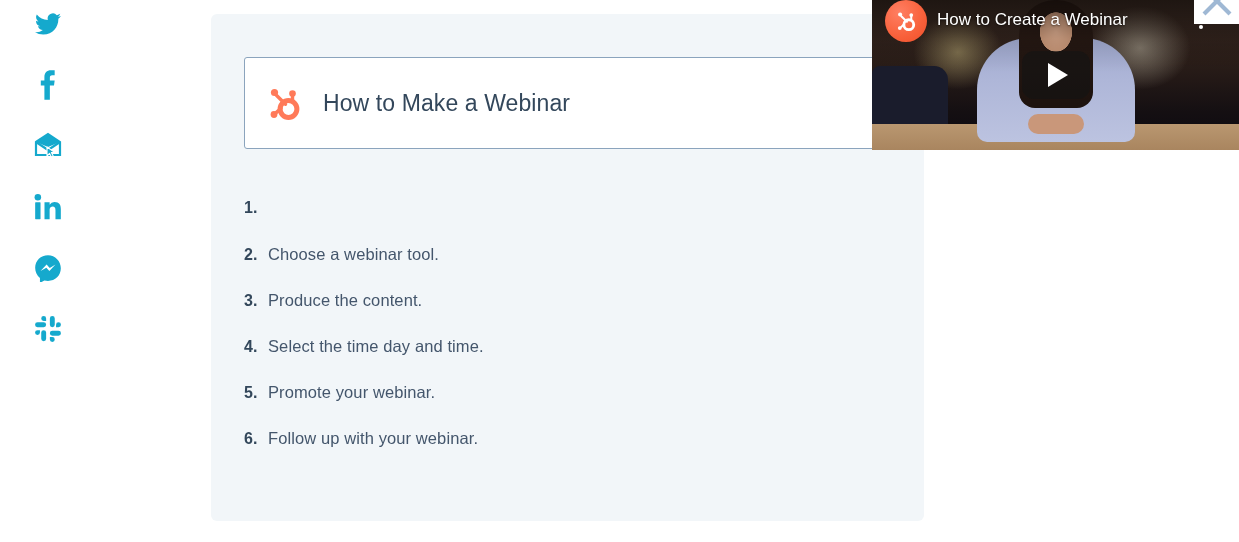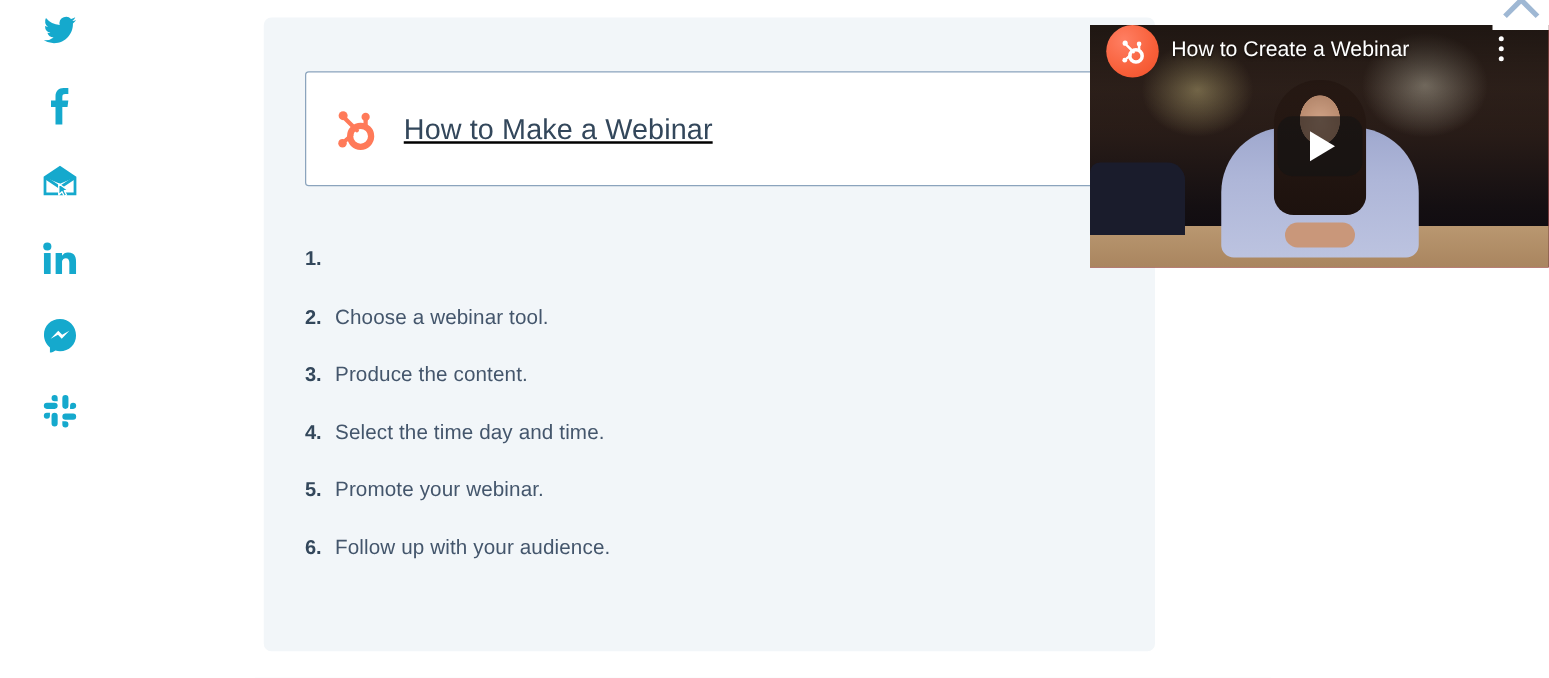--- a/index.html
+++ b/index.html
@@ -54,21 +54,20 @@
     top: 57px;
     width: 780px;
     height: 92px;
     background: #ffffff;
     border: 1px solid #8ba4bd;
     border-radius: 3px;
     box-sizing: border-box;
     display: flex;
     align-items: center;
     padding-left: 16px;
-    text-decoration: underline;
   }
   #title-card-logo {
     width: 46px;
     height: 46px;
     flex: 0 0 46px;
     display: flex;
     align-items: center;
     justify-content: center;
   }
   #title-card-title {
@@ -105,24 +104,23 @@
     color: #44566c;
     letter-spacing: 0.1px;
   }
 
   
   #video-overlay {
     position: absolute;
     left: 872px;
     top: 0px;
     width: 367px;
-    height: 194px;
+    height: 150px;
     overflow: hidden;
-    background: #ef4444;
-    margin-top: 20px;
+    background: #3b82f6;
   }
   #video-scene {
     position: absolute;
     inset: 0;
     background:
       
       linear-gradient(to bottom, rgba(0,0,0,0) 83%, #b99770 83%, #a9855f 100%),
       
       radial-gradient(ellipse 62px 52px at 86px 52px, rgba(190,175,120,0.55), rgba(0,0,0,0) 72%),
       radial-gradient(ellipse 70px 58px at 268px 48px, rgba(205,200,180,0.50), rgba(0,0,0,0) 72%),
@@ -371,21 +369,21 @@
     <span class="step-text">Select the time day and time.</span>
   </div>
 
   <div class="step-row">
     <span class="step-num">5.</span>
     <span class="step-text">Promote your webinar.</span>
   </div>
 
   <div class="step-row">
     <span class="step-num">6.</span>
-    <span class="step-text">Follow up with your audience.</span>
+    <span class="step-text">Follow up with your webinar.</span>
   </div>
 
 </div>
 
 <div id="video-overlay">
 
   <div id="video-scene">
     <div id="video-couch"></div>
     <div id="video-person"></div>
     <div id="video-hands"></div>

